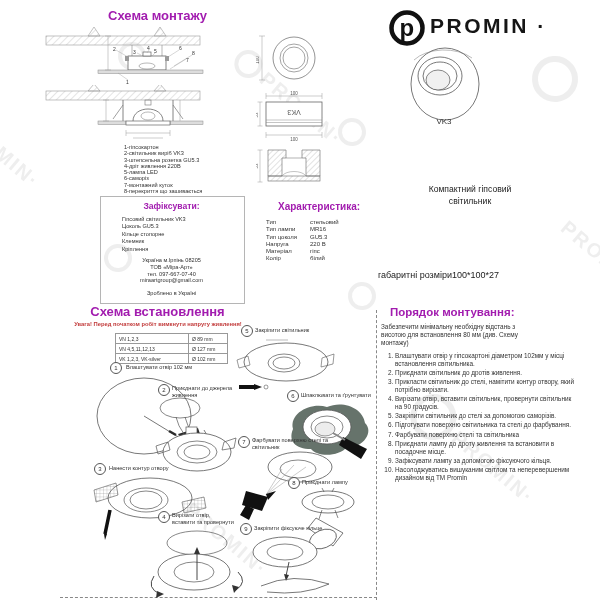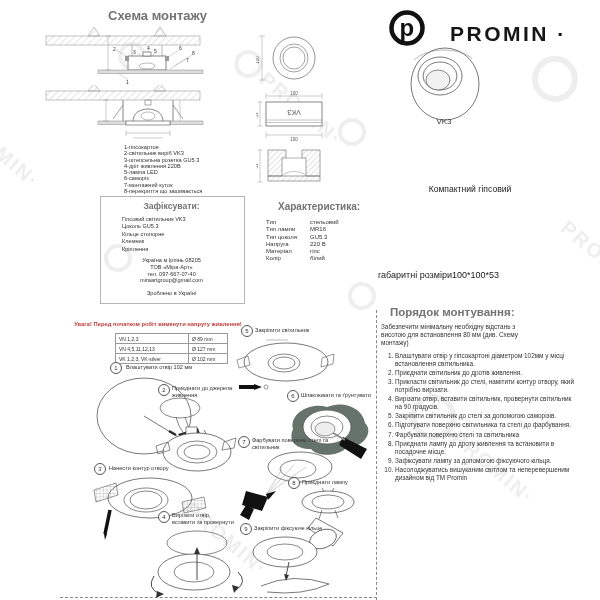--- a/index.html
+++ b/index.html
@@ -1,18 +1,18 @@
 <!DOCTYPE html>
 <html><head>
 <meta charset="utf-8">
 <style>
   html,body{margin:0;padding:0;background:#fff;}
   #page{position:relative;width:600px;height:600px;background:#fff;overflow:hidden;
         font-family:"Liberation Sans",sans-serif;color:#2a2a2a;}
-  .ttl{font-weight:bold;color:#737373;}
+  .ttl{font-weight:bold;color:#a21caf;}
   .ctr{text-align:center;}
   
   .wm{position:absolute;display:flex;align-items:center;gap:5px;opacity:.14;
       transform:rotate(40deg);color:#8a8a8a;z-index:0;}
   .wm .ring{border:4px solid #8a8a8a;border-radius:50%;width:20px;height:20px;}
   .wm .ringbig{border:6px solid #8a8a8a;border-radius:50%;width:34px;height:34px;}
   .wm .txt{font-size:20px;font-weight:bold;letter-spacing:2px;}
   .z1{position:absolute;z-index:1;}
   
   .legend div{font-size:5.6px;line-height:6.3px;color:#333;}
@@ -195,36 +195,37 @@
     <polygon points="64,6 46,6 46,14 50,14 50,32 64,32" fill="url(#h3)" stroke="#666" stroke-width="0.6"></polygon>
     <rect x="12" y="32" width="52" height="5" fill="url(#h3)" stroke="#666" stroke-width="0.6"></rect>
     <line x1="30" y1="14" x2="46" y2="14" stroke="#666" stroke-width="0.5"></line>
     <path d="M26,32 C30,26 46,26 50,32" fill="none" stroke="#888" stroke-width="0.5"></path>
   </svg>
 
   <svg class="z1" style="left:388px;top:9px;" width="38" height="38" viewBox="0 0 38 38">
     <circle cx="19" cy="19" r="15.5" fill="none" stroke="#111" stroke-width="4.5"></circle>
     <text x="11.5" y="27" font-size="24" font-weight="bold" fill="#111">p</text>
   </svg>
-  <div class="z1 ttl" style="left:430px;top:22px;font-size:21px;letter-spacing:2.5px;color:#151515;margin-left:20px;">PROMIN ·</div>
+  <div class="z1 ttl" style="left:430px;top:14px;font-size:21px;letter-spacing:2.5px;color:#151515;">PROMIN ·</div>
 
   <svg class="z1" style="left:400px;top:42px;" width="90" height="80" viewBox="0 0 90 80">
     <ellipse cx="45" cy="42" rx="34" ry="36" fill="#fff" stroke="#555" stroke-width="0.8"></ellipse>
     <ellipse cx="40" cy="34" rx="22" ry="19" fill="#fff" stroke="#555" stroke-width="0.8"></ellipse>
     <ellipse cx="40" cy="34" rx="17" ry="14" fill="#fff" stroke="#555" stroke-width="0.8"></ellipse>
     <ellipse cx="38" cy="38" rx="12" ry="10" fill="#f1f1f1" stroke="#555" stroke-width="0.7"></ellipse>
     <path d="M14,18 A36,22 0 0 1 72,16" fill="none" stroke="#777" stroke-width="0.5"></path>
   </svg>
   <div class="z1 ctr" style="left:422px;top:117px;width:44px;font-size:8px;color:#333;">VK3</div>
 
   <div class="z1 ctr" style="left:388px;top:184px;width:164px;font-size:8.6px;line-height:1.35;color:#222;text-align:center;">
     <div>Компактний гіпсовий</div>
+    <div>світильник</div>
   </div>
 
-  <div class="z1" style="left:378px;top:270px;font-size:9px;color:#222;">габаритні розміри100*100*53</div>
+  <div class="z1" style="left:378px;top:270px;font-size:9px;color:#222;">габаритні розміри100*100*27</div>
 
   <div class="box" style="left:100px;top:196px;width:143px;height:106px;"></div>
   <div class="z1 ttl ctr" style="left:100px;top:201px;width:143px;font-size:8.6px;">Зафіксувати:</div>
   <div class="z1 pkg-items" style="left:122px;top:216px;">
     <div>Гіпсовий світильник VK3</div>
     <div>Цоколь    GU5.3</div>
     <div>Кільце стопорне</div>
     <div>Клемник</div>
     <div>Кріплення</div>
   </div>
@@ -257,20 +258,21 @@
     <div class="spec-row">
         <span class="lab">Матеріал</span>
         <span>гіпс</span>
       </div>
     <div class="spec-row">
         <span class="lab">Колір</span>
         <span>білий</span>
       </div>
   </div>
 
+  <div class="z1 ttl ctr" style="left:60px;top:304px;width:195px;font-size:13px;">Схема встановлення</div>
   <div class="z1 warn ctr" style="left:72px;top:321px;width:172px;">Увага! Перед початком робіт вимкнути напругу живлення!</div>
 
   <table class="sizes z1" style="left:115px;top:333px;">
     <tbody>
         <tr>
       <td style="width:66px;">VN 1,2,3</td>
       <td style="width:32px;">Ø  89 mm</td>
     </tr>
     <tr>
       <td>VN 4,5,11,12,13</td>

